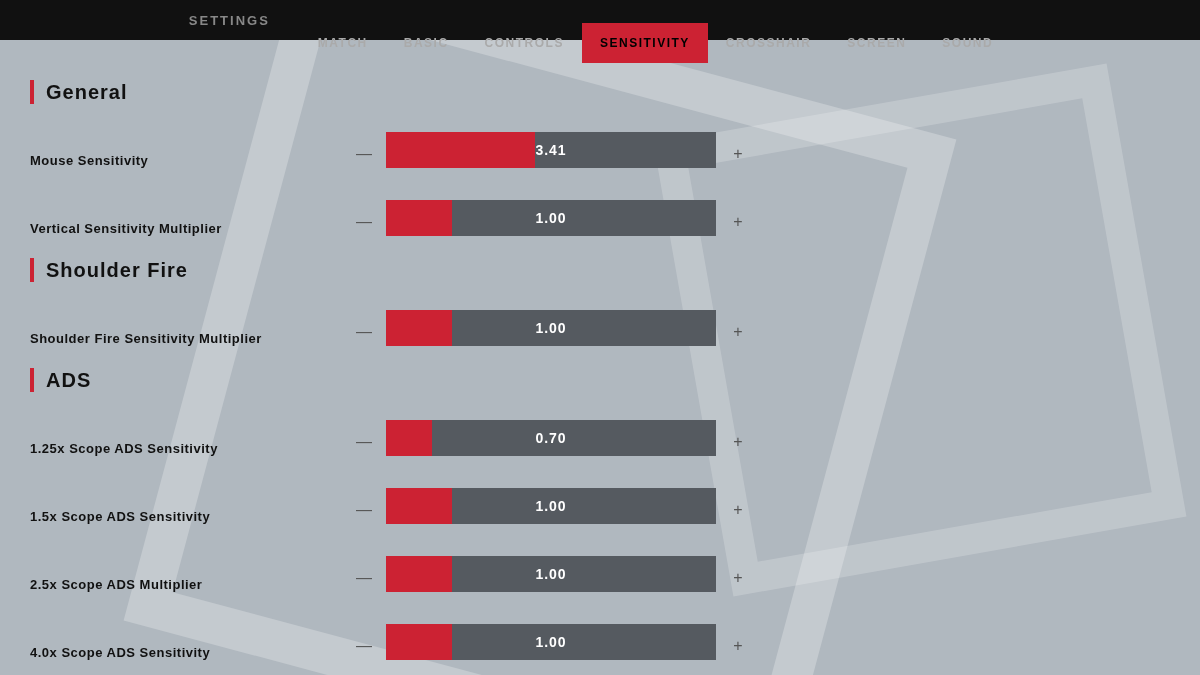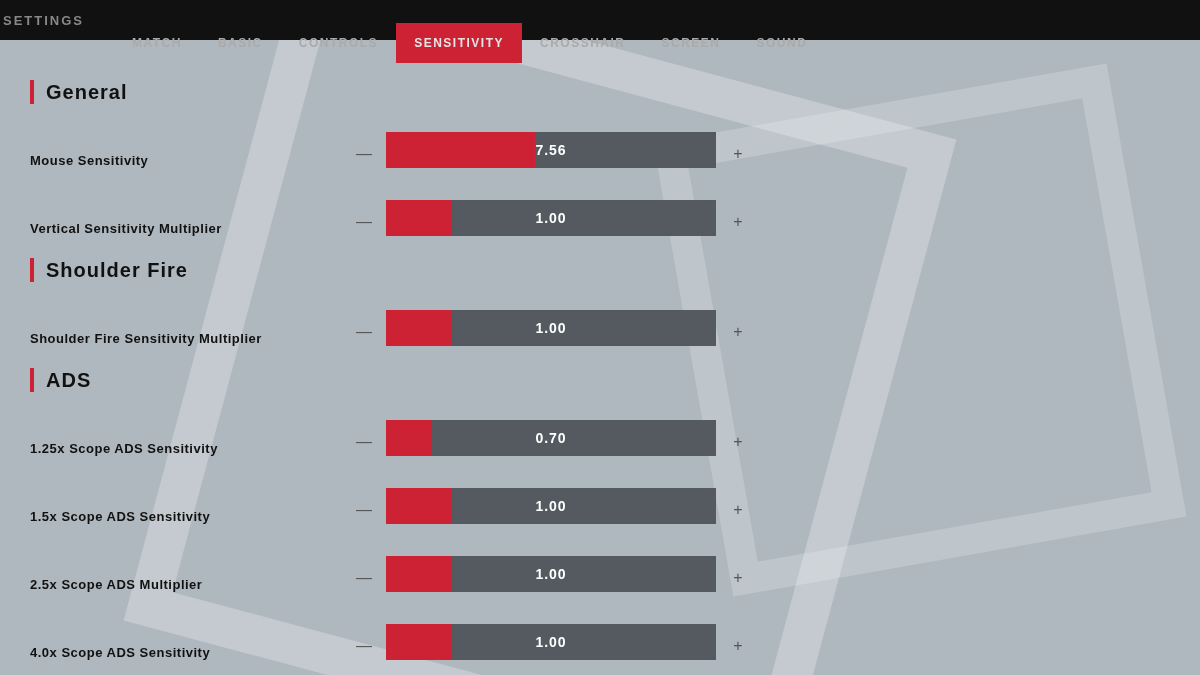--- a/index.html
+++ b/index.html
@@ -44,20 +44,21 @@
     .topbar {
       position: relative;
       z-index: 10;
       width: 100%;
       height: 40px;
       background: #111111;
       display: flex;
       align-items: center;
       padding: 0 3px;
       gap: 0;
+      justify-content: center;
     }
 
     .topbar-title {
       color: #888;
       font-size: 13px;
       font-weight: 700;
       letter-spacing: 2px;
       text-transform: uppercase;
       margin-right: 30px;
     }
@@ -71,21 +72,21 @@
       padding: 0 18px;
       height: 100%;
       display: flex;
       align-items: center;
       cursor: pointer;
       position: relative;
       margin-top: 46px;
     }
 
     .nav-item.active {
-      color: #e5e5e5;
+      color: #000000;
       background: #cc2233;
     }
 
     
     .main-content {
       position: relative;
       z-index: 5;
       width: 800px;
       margin: 0 auto;
       margin-left: 30px;
@@ -209,21 +210,21 @@
   <div class="section-heading">
     <div class="section-bar"></div>
     <span class="section-title">General</span>
   </div>
 
   <div class="setting-row">
     <span class="setting-label">Mouse Sensitivity</span>
     <div class="minus-btn">—</div>
     <div class="slider-container">
       <div class="slider-fill" style="width: 45%"></div>
-      <span class="slider-value">7.56</span>
+      <span class="slider-value">3.41</span>
     </div>
     <div class="plus-btn">+</div>
   </div>
 
   <div class="setting-row">
     <span class="setting-label">Vertical Sensitivity Multiplier</span>
     <div class="minus-btn">—</div>
     <div class="slider-container">
       <div class="slider-fill" style="width: 20%"></div>
       <span class="slider-value">1.00</span>

